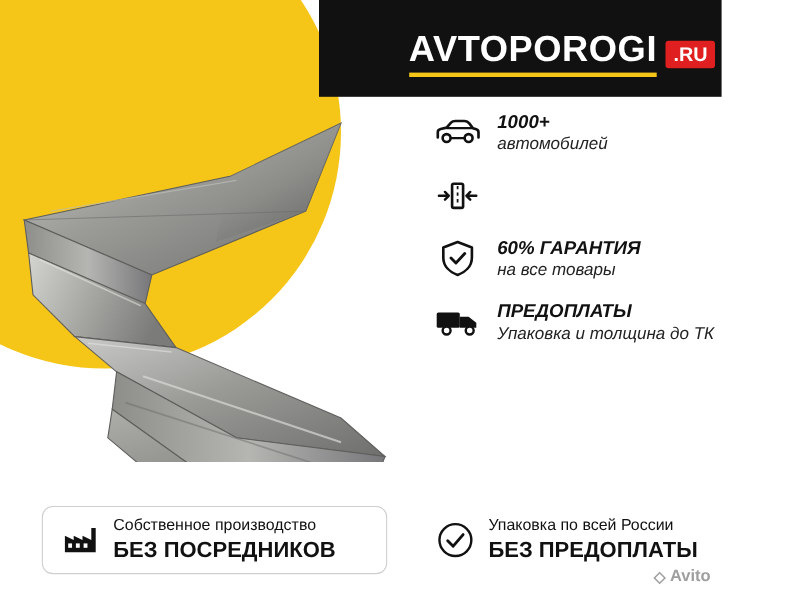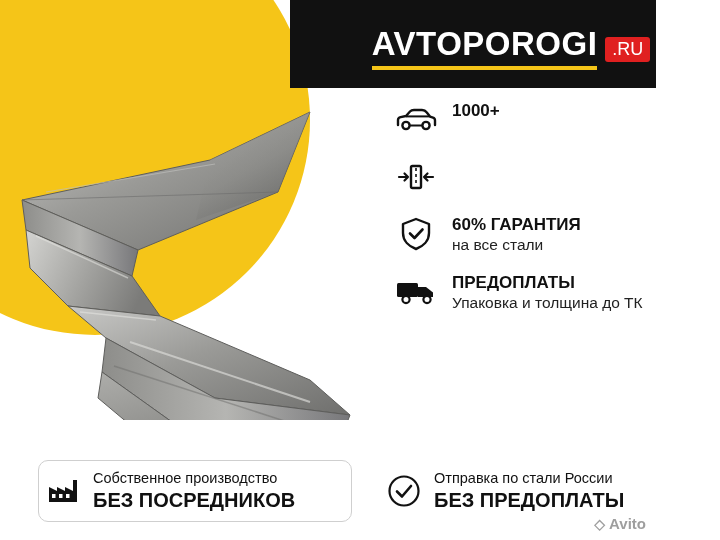--- a/index.html
+++ b/index.html
@@ -71,21 +71,21 @@
     right: 0;
     bottom: -7px;
     height: 4px;
     background: #f5c518;
   }
   .logo-ru {
     margin-left: 8px;
     background: #e02020;
     color: #ffffff;
     font-size: 18px;
-    font-weight: normal;
+    font-weight: bold;
     padding: 3px 7px 4px 7px;
     border-radius: 3px;
     line-height: 1;
   }
 
   
   .right-col {
     position: absolute;
     left: 380px;
     top: 100px;
@@ -97,22 +97,23 @@
     color: #111111;
     letter-spacing: 1px;
     margin: 0 0 26px 12px;
   }
 
   .feature-list {
     margin-left: 14px;
   }
   .feature {
     display: flex;
-    align-items: flex-start;
+    align-items: center;
     margin-bottom: 17px;
+    font-style: italic;
   }
   .feature-icon {
     width: 44px;
     min-width: 44px;
     height: 40px;
     display: flex;
     align-items: center;
     justify-content: center;
     margin-right: 14px;
   }
@@ -134,21 +135,21 @@
   
   .bottom-box {
     position: absolute;
     bottom: 18px;
     height: 62px;
     border: 1.5px solid #cfcfcf;
     border-radius: 10px;
     background: #ffffff;
     display: flex;
     align-items: center;
-    padding: 0 4px;
+    padding: 0 14px;
     box-sizing: border-box;
   }
   .box-left {
     left: 38px;
     width: 314px;
   }
   .box-right {
     left: 380px;
     width: 310px;
     border: none;
@@ -272,20 +273,21 @@
           <svg width="42" height="26" viewBox="0 0 42 26" xmlns="http://www.w3.org/2000/svg">
             <path d="M3 18 L3 13 C3 11.5 4 10.6 5.6 10.2 L11 9 L15 4.5 C16 3.4 17.4 3 19 3 L27 3 C29 3 30.6 3.8 31.6 5.2 L35 9.6 L38 10.6 C39.6 11.1 40 12 40 13.4 L40 18" fill="none" stroke="#111" stroke-width="2.4" stroke-linecap="round" stroke-linejoin="round"></path>
             <path d="M11 9.4 L34.5 9.4" fill="none" stroke="#111" stroke-width="2"></path>
             <circle cx="11" cy="18.5" r="3.6" fill="none" stroke="#111" stroke-width="2.4"></circle>
             <circle cx="31" cy="18.5" r="3.6" fill="none" stroke="#111" stroke-width="2.4"></circle>
             <path d="M15 18.5 L27 18.5" stroke="#111" stroke-width="2" stroke-linecap="round"></path>
           </svg>
         </div>
         <div class="feature-text">
           <span class="feature-title">1000+</span>
+          <span class="feature-sub">автомобилей</span>
         </div>
       </div>
 
       <div class="feature">
         <div class="feature-icon">
           <svg width="40" height="30" viewBox="0 0 40 30" xmlns="http://www.w3.org/2000/svg">
             <rect x="15" y="4" width="10" height="22" rx="1.5" fill="none" stroke="#111" stroke-width="2.4"></rect>
             <path d="M20 6 L20 24" stroke="#111" stroke-width="1.6" stroke-dasharray="3 3"></path>
             <path d="M3 15 L12 15 M12 15 L8.5 11.5 M12 15 L8.5 18.5" fill="none" stroke="#111" stroke-width="2.2" stroke-linecap="round" stroke-linejoin="round"></path>
             <path d="M37 15 L28 15 M28 15 L31.5 11.5 M28 15 L31.5 18.5" fill="none" stroke="#111" stroke-width="2.2" stroke-linecap="round" stroke-linejoin="round"></path>
@@ -295,21 +297,21 @@
 
       <div class="feature">
         <div class="feature-icon">
           <svg width="32" height="34" viewBox="0 0 32 34" xmlns="http://www.w3.org/2000/svg">
             <path d="M16 2 L29 7 L29 16 C29 24 23 29.5 16 32 C9 29.5 3 24 3 16 L3 7 Z" fill="none" stroke="#111" stroke-width="2.4" stroke-linejoin="round"></path>
             <path d="M10 16.5 L14.5 21 L22.5 12.5" fill="none" stroke="#111" stroke-width="2.6" stroke-linecap="round" stroke-linejoin="round"></path>
           </svg>
         </div>
         <div class="feature-text">
           <span class="feature-title">60% ГАРАНТИЯ</span>
-          <span class="feature-sub">на все стали</span>
+          <span class="feature-sub">на все товары</span>
         </div>
       </div>
 
       <div class="feature">
         <div class="feature-icon">
           <svg width="42" height="28" viewBox="0 0 42 28" xmlns="http://www.w3.org/2000/svg">
             <rect x="2" y="5" width="21" height="14" rx="1.5" fill="#111"></rect>
             <path d="M23 9 L31 9 L38 14.5 L38 19 L23 19 Z" fill="#111"></path>
             <circle cx="11" cy="21.5" r="3.6" fill="#fff" stroke="#111" stroke-width="2.2"></circle>
             <circle cx="32" cy="21.5" r="3.6" fill="#fff" stroke="#111" stroke-width="2.2"></circle>
@@ -340,21 +342,21 @@
   </div>
 
   <div class="bottom-box box-right">
     <div class="box-icon">
       <svg width="34" height="34" viewBox="0 0 34 34" xmlns="http://www.w3.org/2000/svg">
         <circle cx="17" cy="17" r="14.5" fill="none" stroke="#111" stroke-width="2.2"></circle>
         <path d="M10 17.5 L15 22.5 L24 12" fill="none" stroke="#111" stroke-width="2.6" stroke-linecap="round" stroke-linejoin="round"></path>
       </svg>
     </div>
     <div class="box-text">
-      <span class="box-line1">Отправка по стали России</span>
+      <span class="box-line1">Упаковка по всей России</span>
       <span class="box-line2">БЕЗ ПРЕДОПЛАТЫ</span>
     </div>
   </div>
 
   <div class="watermark">
     <span class="watermark-mark">◇</span>
     <span>Avito</span>
   </div>
 
 </div>

